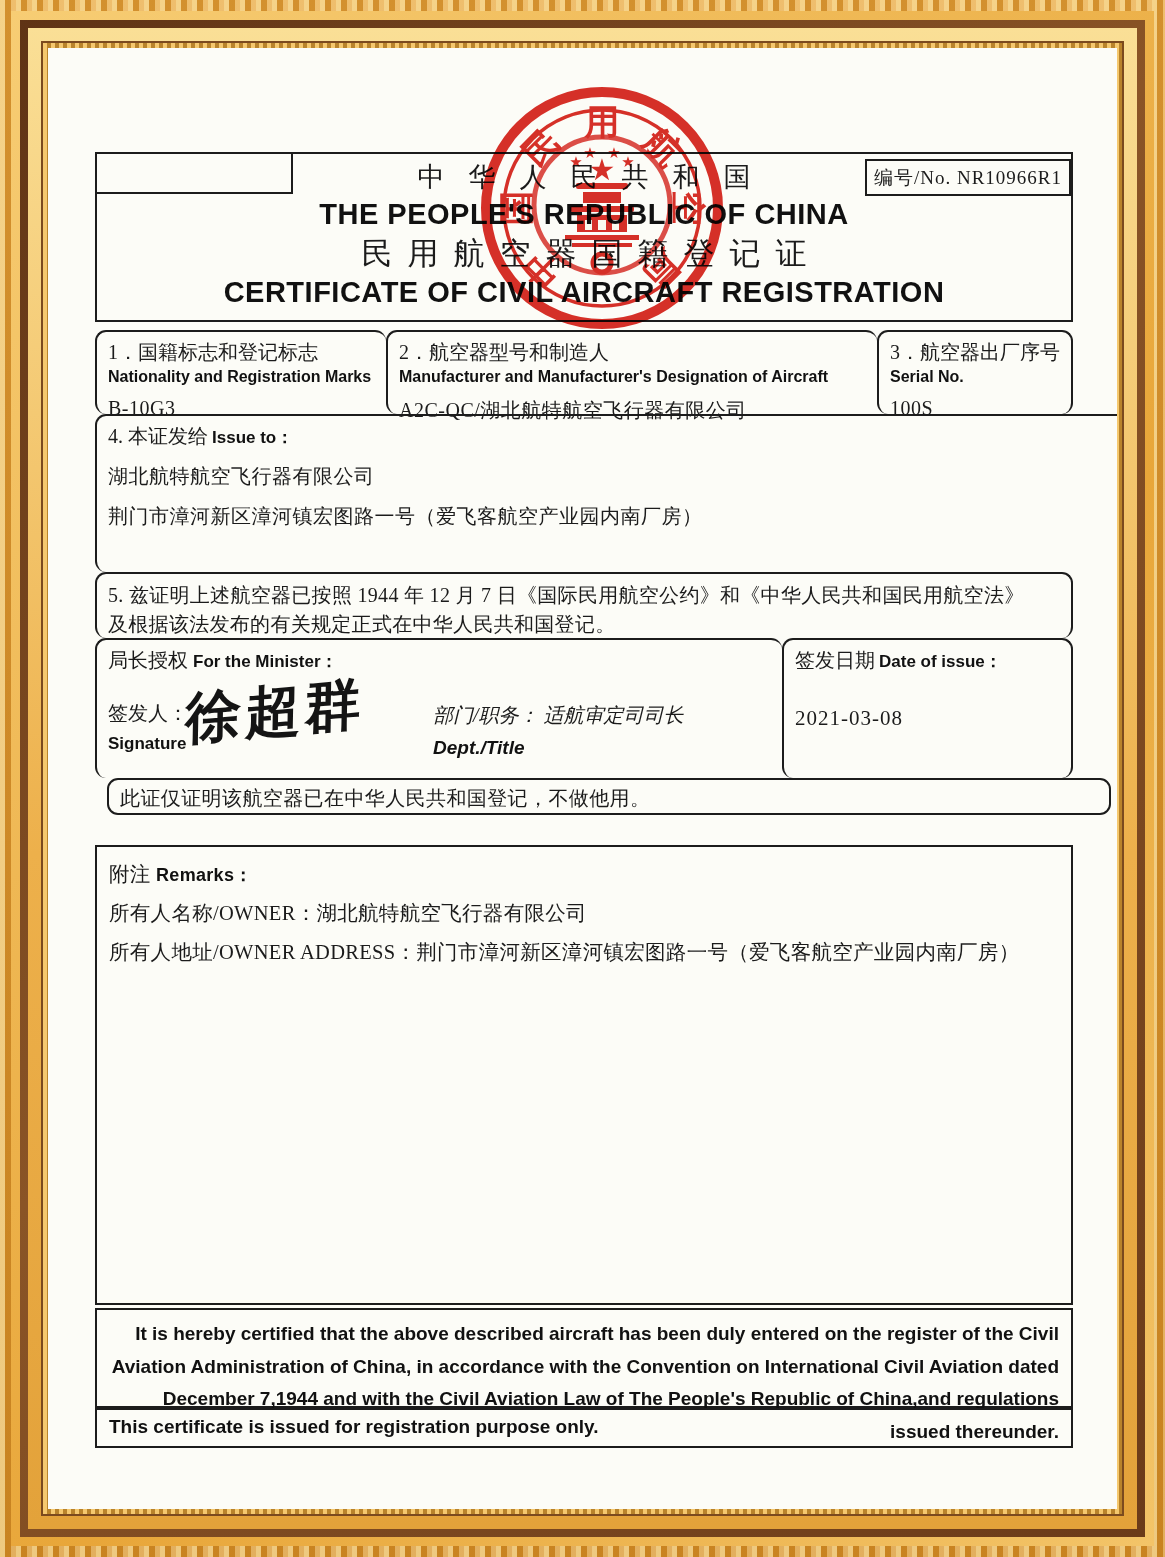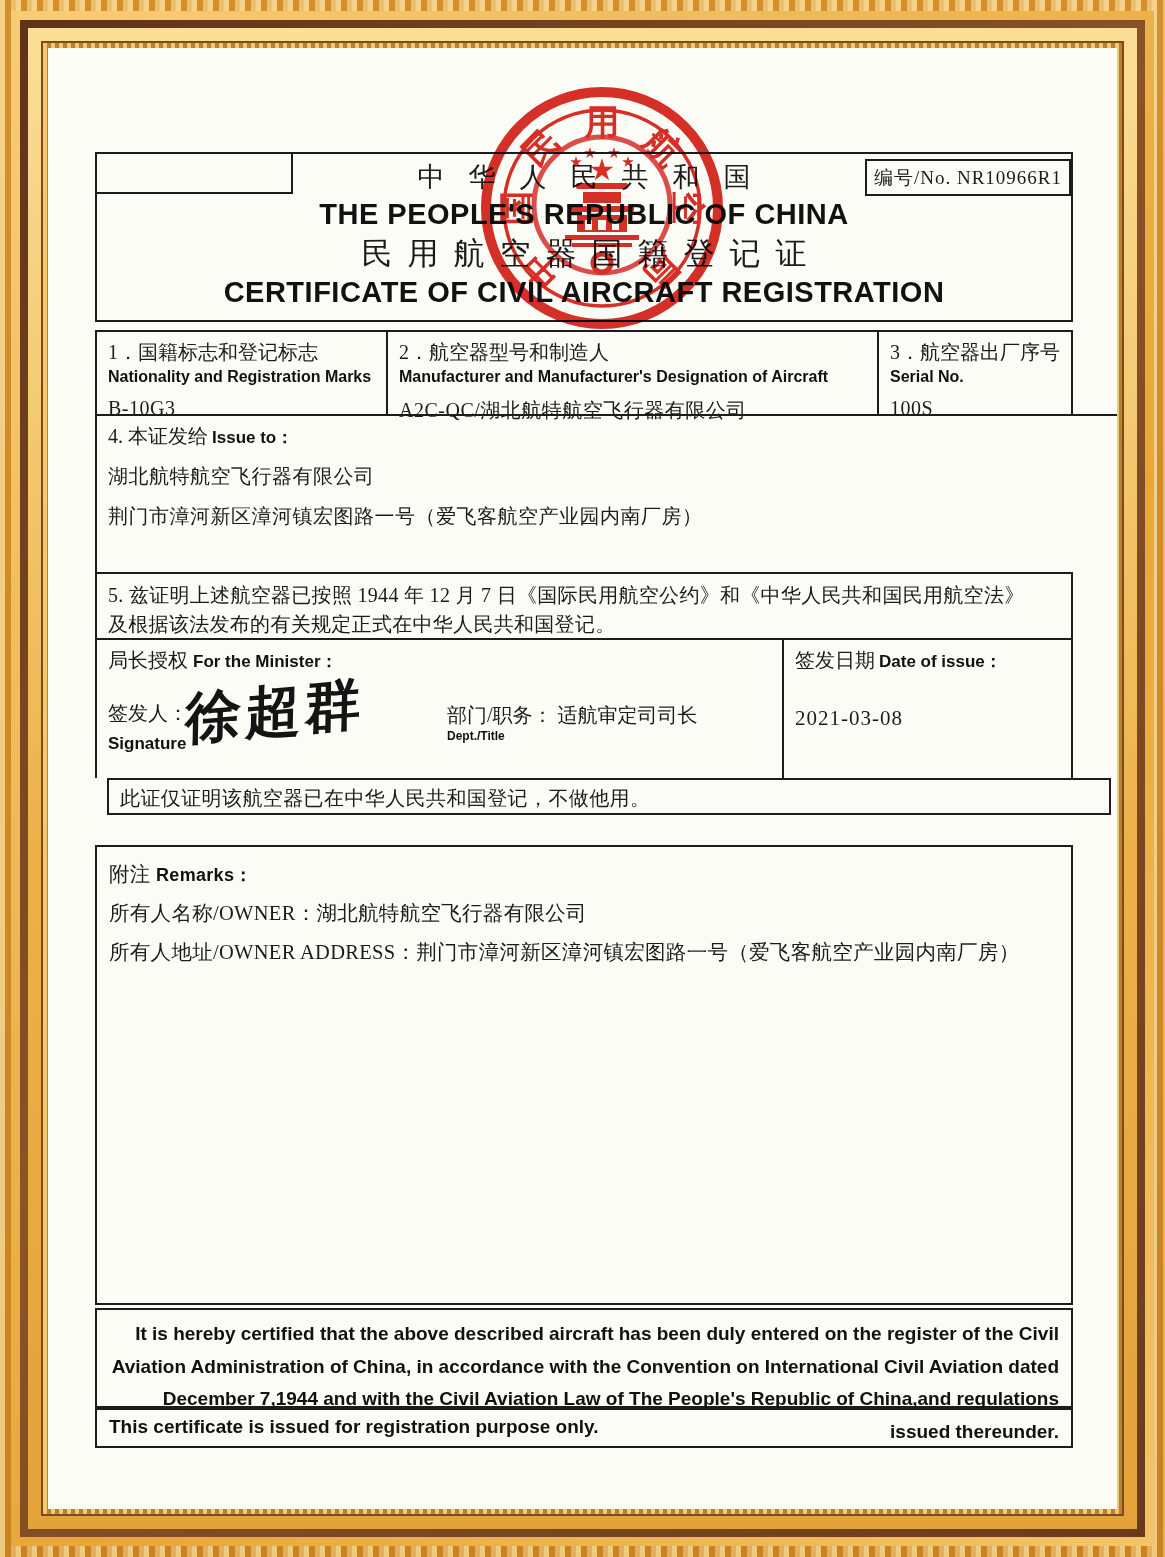--- a/index.html
+++ b/index.html
@@ -35,33 +35,33 @@
   .t-cn1 { margin-top:5px;  font-size:27px; letter-spacing:24px; text-indent:24px; }
   .t-en1 { margin-top:3px;  font-size:29px; letter-spacing:.5px; }
   .t-cn2 { margin-top:2px;  font-size:31px; letter-spacing:15px; text-indent:15px; }
   .t-en2 { margin-top:1px;  font-size:29px; letter-spacing:.5px; }
 
   
   .seal { left:429px; top:35px; width:250px; height:250px; mix-blend-mode:multiply; opacity:.95; }
 
   
   .tbl { left:47px; top:282px; width:978px; height:485px; }
-  .cell { position:absolute; border-left:2px solid #1c1c1c; border-top:2px solid #1c1c1c; padding:7px 11px; }
+  .cell { position:absolute; border-left:2px solid #1c1c1c; border-top:2px solid #1c1c1c; padding:7px 11px;border-radius:11px; }
   .cell.last-col { border-right:2px solid #1c1c1c; }
   .cell.bottom { border-bottom:2px solid #1c1c1c; }
   .lbl-cn { font-size:20px; }
   .lbl-en { font-size:16px; line-height:1.25; margin-top:1px; }
   .cell-val { font-size:20px; margin-top:10px; letter-spacing:.5px; }
   .issue-line { font-size:20px; margin-top:13px; letter-spacing:.5px; }
   .sec5 { font-size:20px; line-height:1.45; letter-spacing:.3px; }
 
   .sig-name { position:absolute; left:88px; top:34px; font-size:56px; font-weight:700;
       transform:rotate(-5deg) skewX(-6deg); letter-spacing:4px; color:#141414; }
-  .dept-row { position:absolute; left:350px; top:62px; font-size:20px; }
-  .dept-en { font-size:12px; }
+  .dept-row { position:absolute; left:336px; top:62px; font-size:20px;font-style:italic; }
+  .dept-en { font-size:19px; margin-top:8px; }
   .signer { position:absolute; left:11px; top:60px; }
   .minister-top { font-size:20px; }
   .date-val { font-size:21px; margin-top:32px; letter-spacing:1px; }
 
   .stmt { font-size:20px; letter-spacing:.4px; }
 
   
   .remarks { left:47px; top:797px; width:978px; height:460px; padding:8px 12px; }
   .rem-line { font-size:20.5px; line-height:1.9; letter-spacing:.3px; }
   .rem-line .enb { font-size:18px; }

